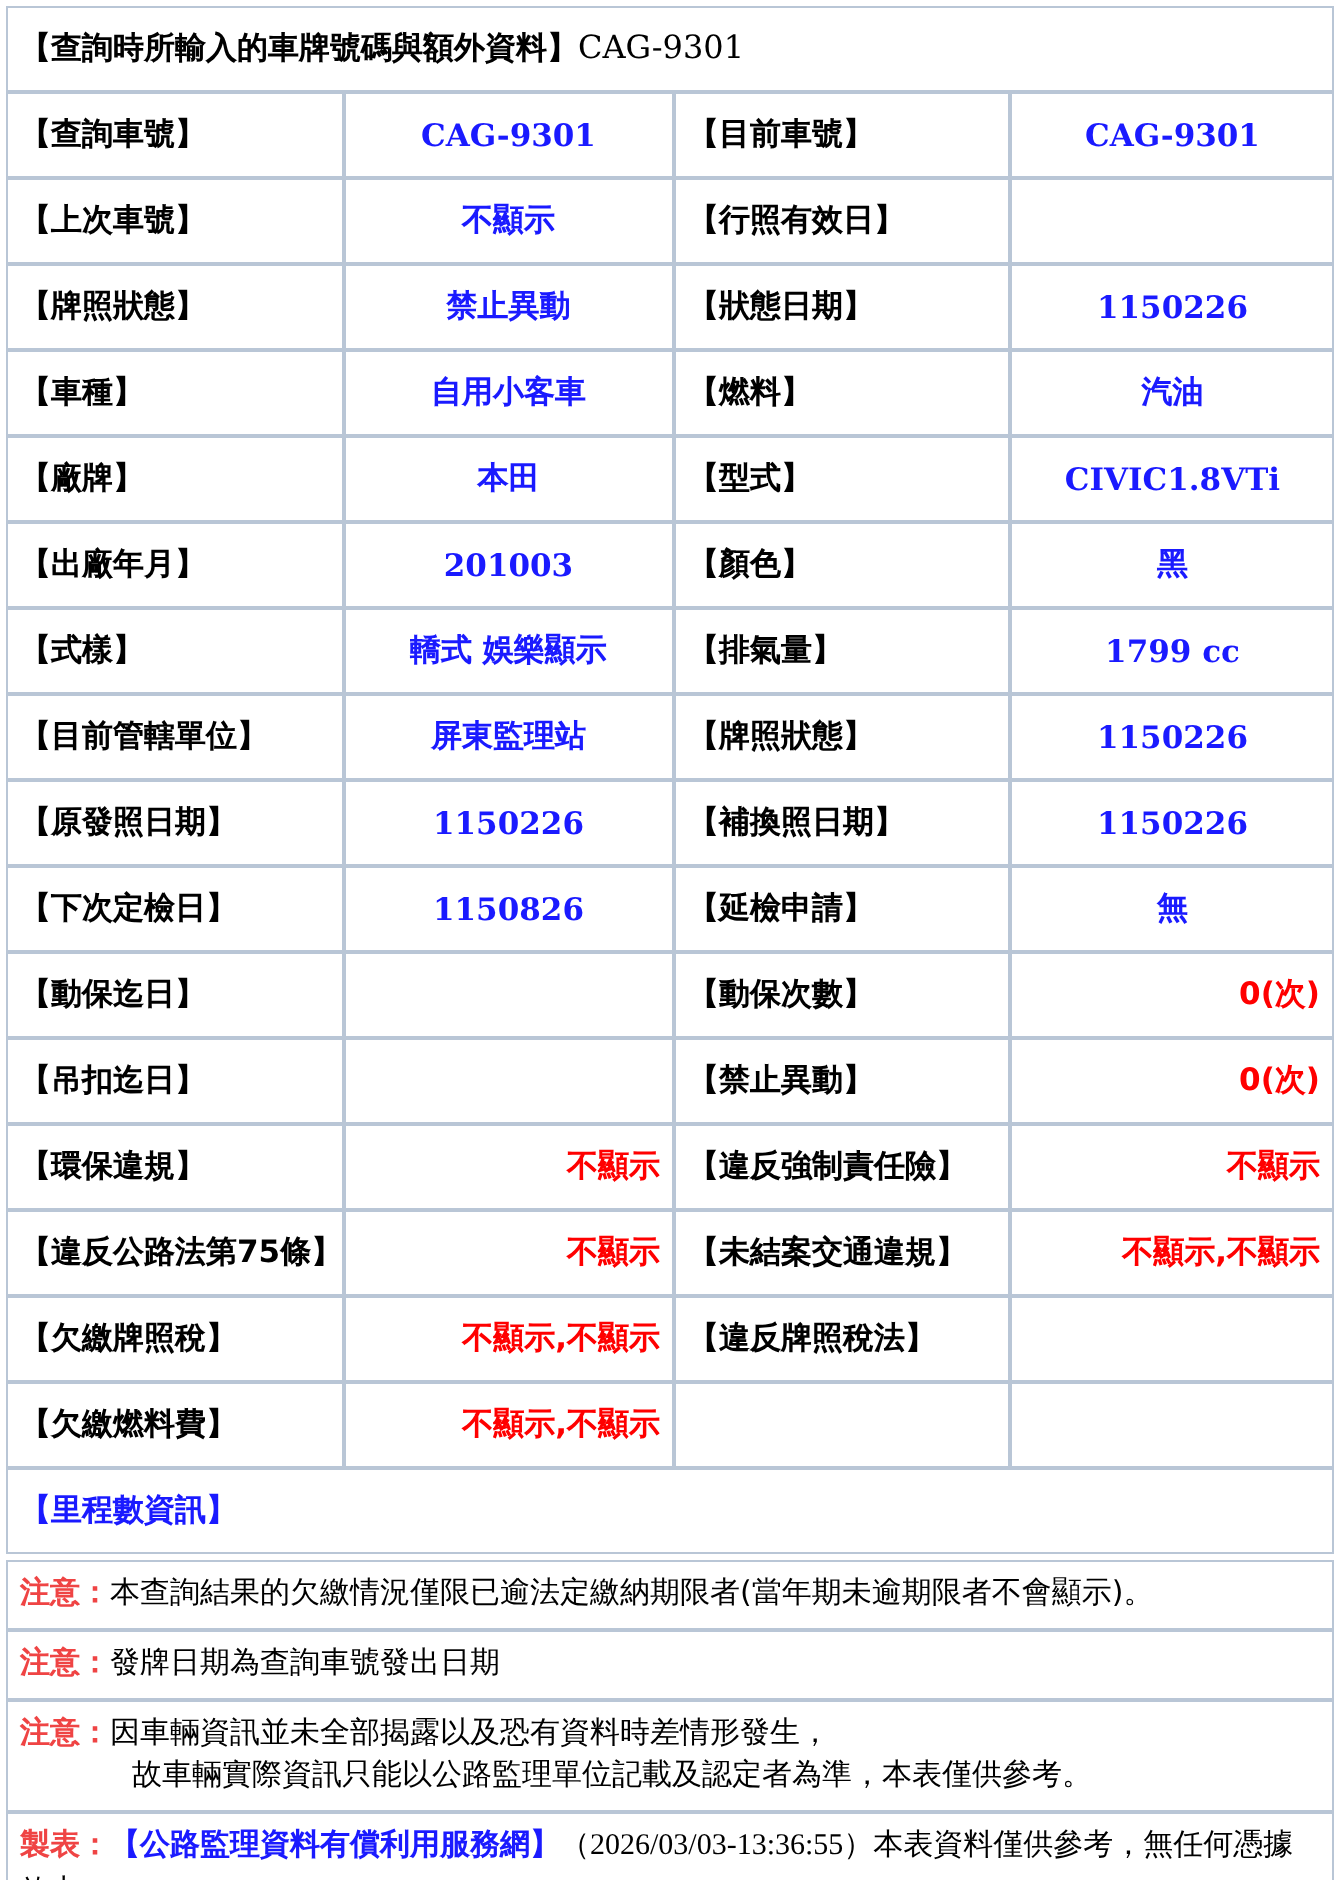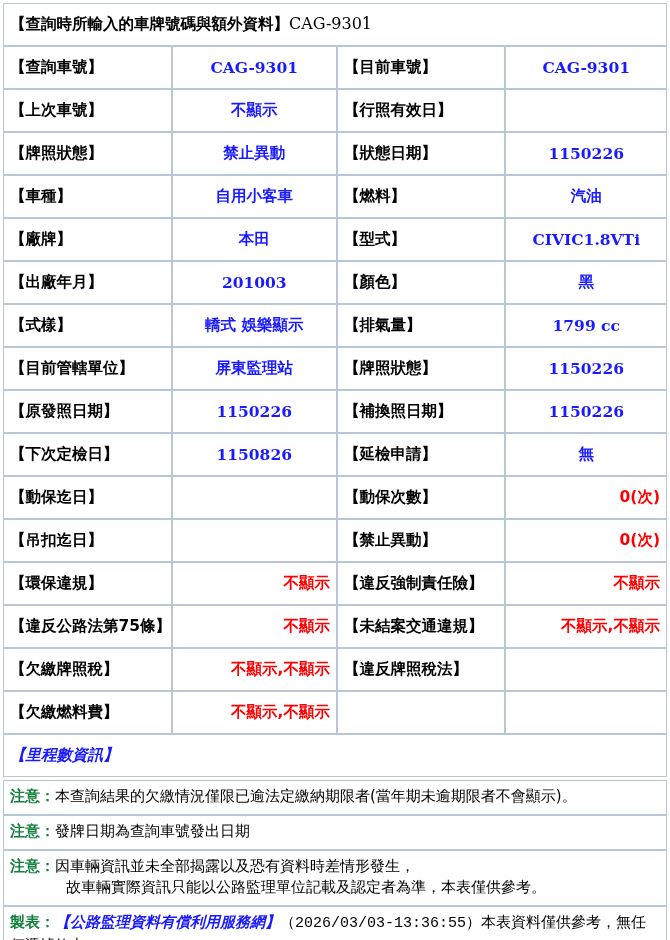--- a/index.html
+++ b/index.html
@@ -100,38 +100,37 @@
   }
   .note-tbl td {
     border: 1px solid #b9c6d6;
     padding: 5px 6px 6px 6px;
     vertical-align: top;
     background: #ffffff;
     line-height: 1.45;
     font-size: 15px;
   }
   .note-key {
-    color: #15803d;
+    color: #ef4444;
     font-weight: bold;
     margin-top: 32px;
   }
   .note-body {
     color: #000000;
   }
   .indent-line {
     display: block;
     padding-left: 56px;
   }
   .footer-blue {
     color: #1a1aff;
     font-weight: bold;
-    font-style: italic;
   }
   .mono-date {
-    font-family: Liberation Mono, monospace;
+    font-family: Liberation Serif, serif;
   }
 </style>
 </head>
 <body>
 
 <div class="page">
 
   <div class="watermark wm1">JAA</div>
   <div class="watermark wm2">公路監理資料</div>
   <div class="watermark wm3">JAA</div>

